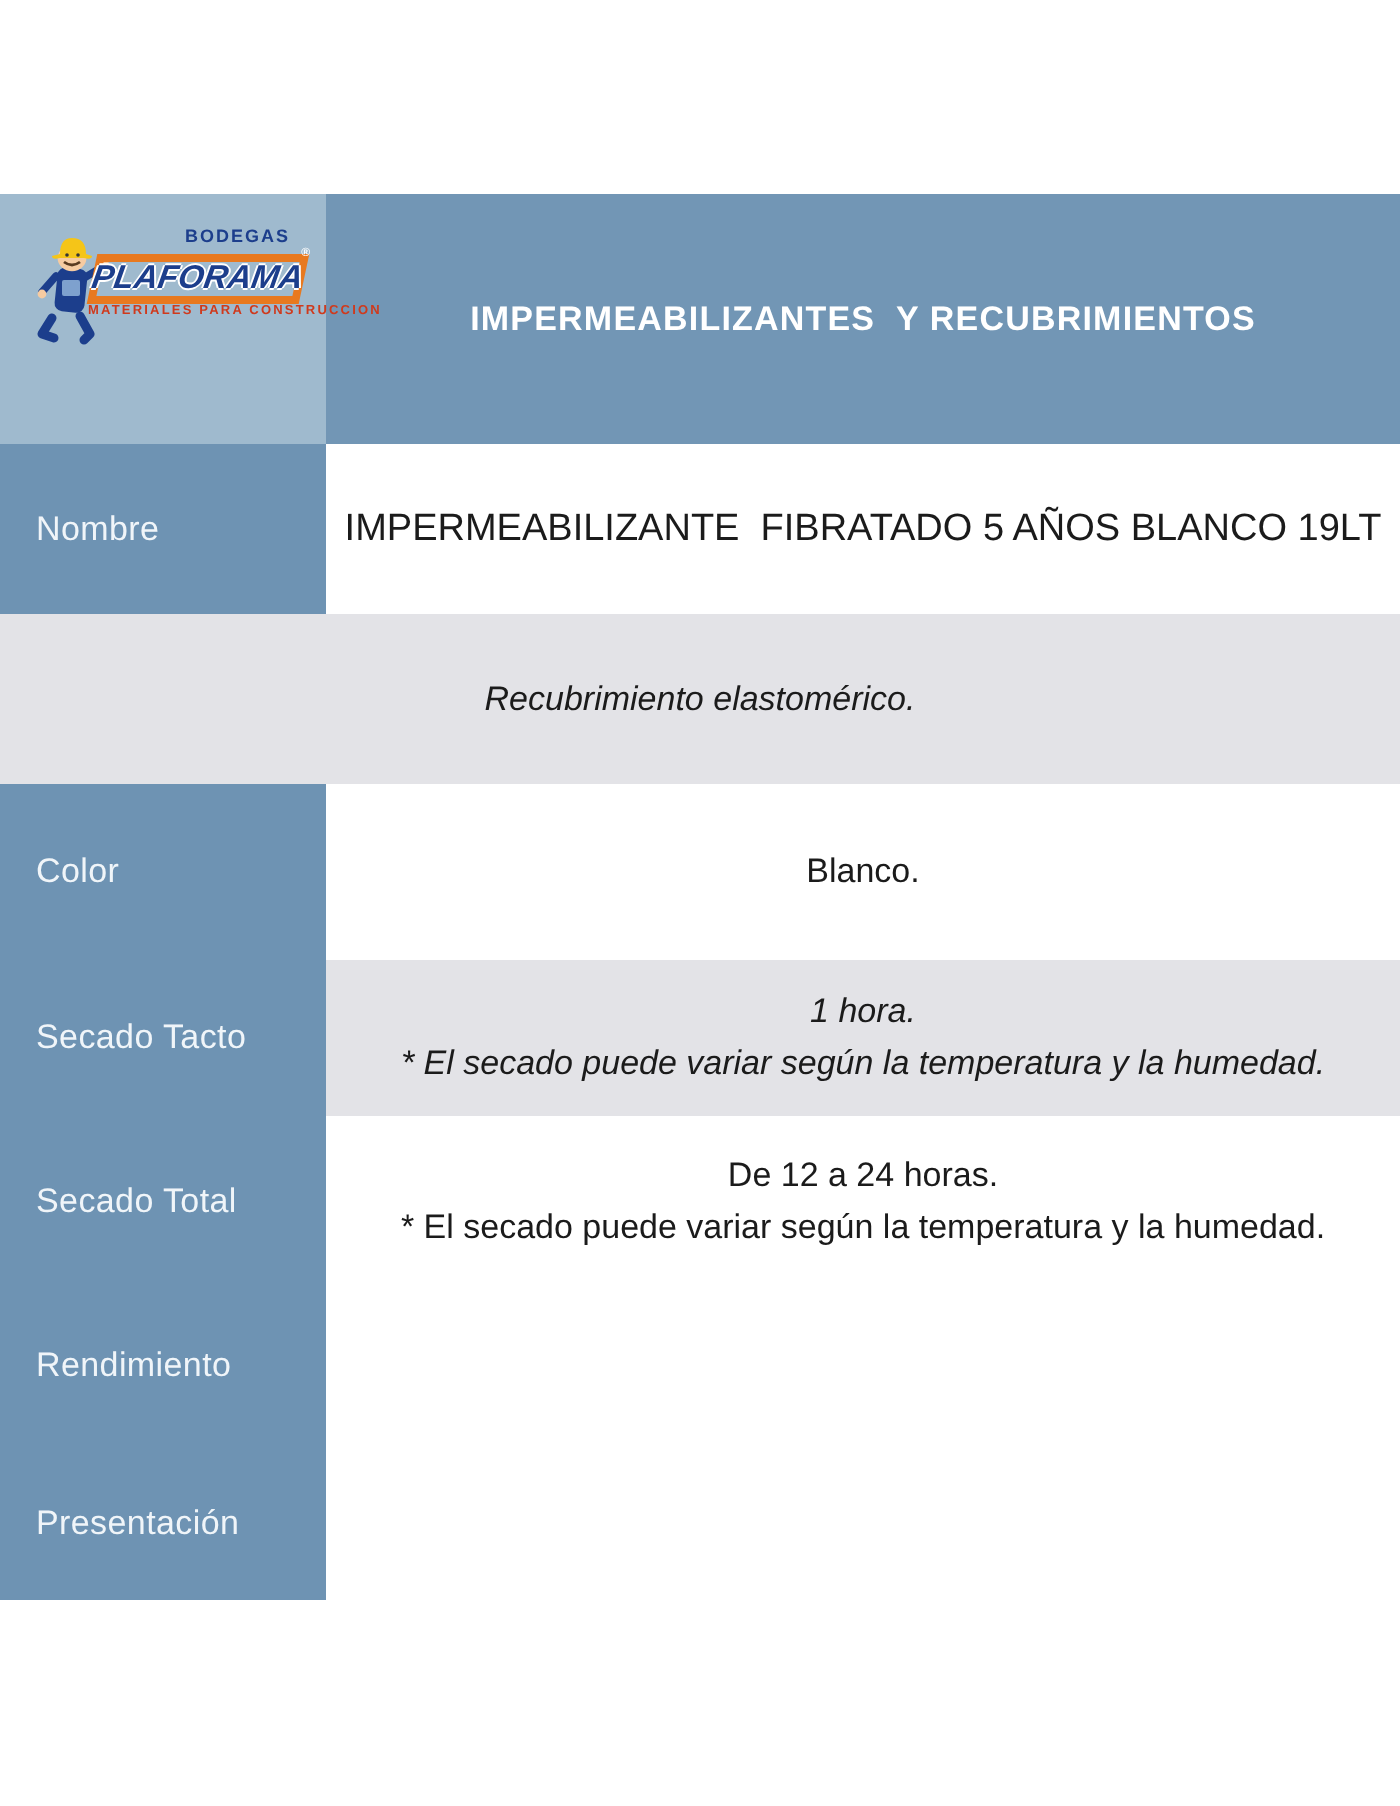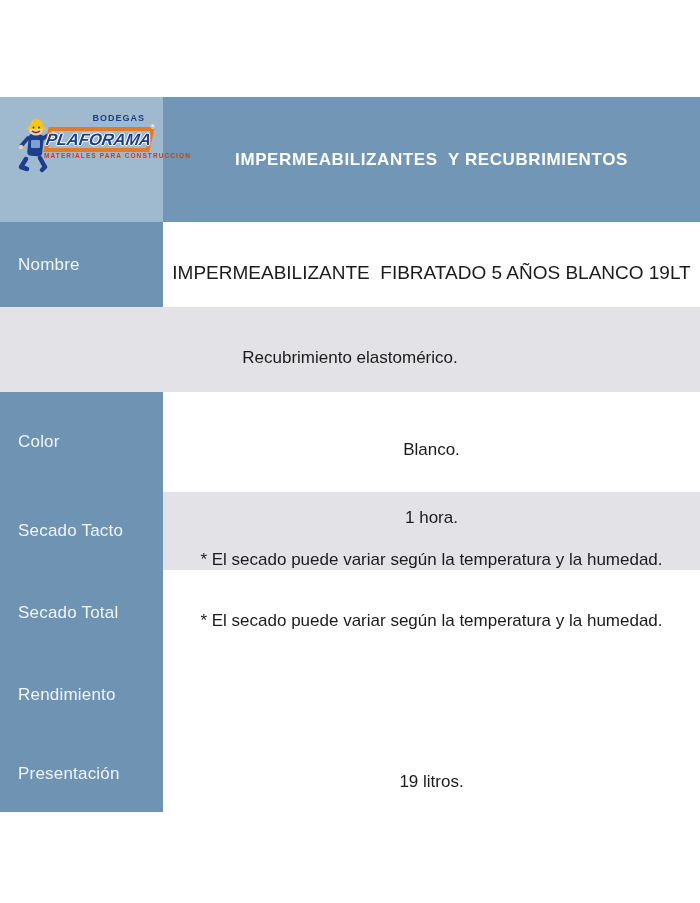--- a/index.html
+++ b/index.html
@@ -44,23 +44,23 @@
   .label-cell{
     width:163px;flex:none;background:var(--label-bg,#6e93b3);color:var(--label-text,#f0f5f9);
     display:flex;align-items:center;box-sizing:border-box;padding-left:18px;
     font-size:17px;letter-spacing:.2px;
   }
   .value-cell{
     flex:1;display:flex;flex-direction:column;justify-content:center;align-items:center;
     text-align:center;background:var(--row-bg,#ffffff);color:var(--value-text,#1b1b1b);
     font-size:17px;line-height:26px;box-sizing:border-box;padding:0 4px;
   }
-  .value-cell.shaded{background:var(--row-alt-bg,#e3e3e7);}
+  .value-cell.shaded{background:var(--row-alt-bg,#e3e3e7);font-style:italic;}
   .row-0 .value-cell{font-size:19px;}
-  .vline{white-space:pre-wrap;margin-top:16px;}
+  .vline{white-space:pre-wrap;}
   .vline:empty{display:none;}
 </style>
 </head>
 <body>
 
 <div class="sheet">
 
   <div class="header-row">
     <div class="logo-cell">
       <div class="logo">
@@ -102,49 +102,46 @@
       </div>
     </div>
 
     <div class="row row-1" style="height:85px">
       <div class="value-cell shaded">
         <div class="vline">Recubrimiento elastomérico.</div>
 
       </div>
     </div>
 
-    <div class="row row-2" style="height:100px">
+    <div class="row row-2" style="height:88px">
       <div class="label-cell">Color</div>
       <div class="value-cell">
         <div class="vline">Blanco.</div>
 
       </div>
     </div>
 
     <div class="row row-3" style="height:78px">
       <div class="label-cell">Secado Tacto</div>
       <div class="value-cell shaded">
         <div class="vline">1 hora.</div>
         <div class="vline">* El secado puede variar según la temperatura y la humedad.</div>
       </div>
     </div>
 
     <div class="row row-4" style="height:85px">
       <div class="label-cell">Secado Total</div>
       <div class="value-cell">
+        <div class="vline">De 12 a 24 horas.</div>
         <div class="vline">* El secado puede variar según la temperatura y la humedad.</div>
       </div>
     </div>
 
     <div class="row row-5" style="height:80px">
       <div class="label-cell">Rendimiento</div>
     </div>
 
     <div class="row row-6" style="height:77px">
       <div class="label-cell">Presentación</div>
-      <div class="value-cell">
-        <div class="vline">19 litros.</div>
-
-      </div>
     </div>
 
   </div>
 </div>
 
 </body></html>

